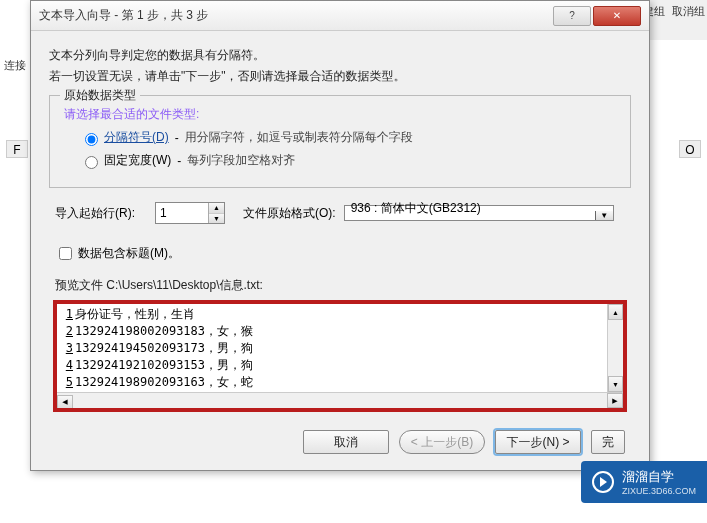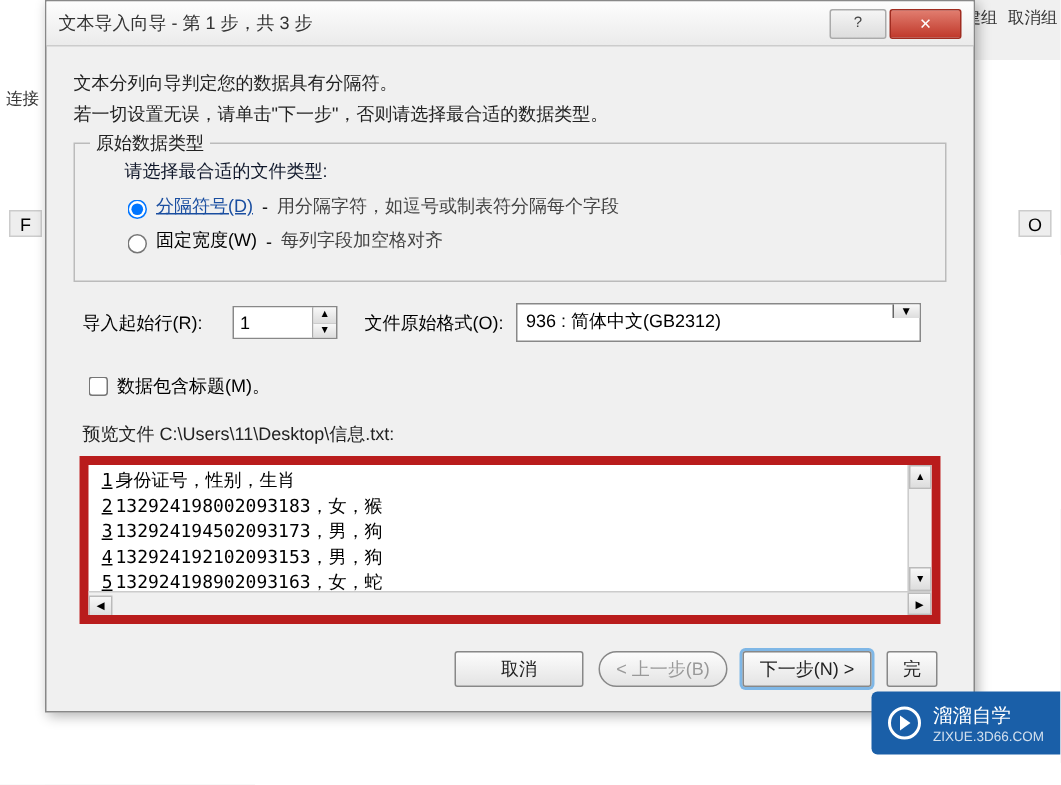--- a/index.html
+++ b/index.html
@@ -88,21 +88,21 @@
     padding: 10px 14px 12px 14px;
     position: relative;
   }
   .fieldset-legend {
     position: absolute;
     top: -9px; left: 10px;
     background: #f0f0f0;
     padding: 0 4px;
     color: #222;
   }
-  .ft-label { margin-bottom: 6px; color:#0f172a;margin-left:19px; }
+  .ft-label { margin-bottom: 6px; color:#8b5cf6; }
   .radio-row { display:flex; align-items:center; margin: 6px 0 6px 16px; }
   .radio-row input { margin-right: 6px; }
   .radio-row .underline { text-decoration: underline; color: #1a4ea0; }
   .radio-row .dash { margin: 0 6px; }
   .radio-row .expl { color:#444; }
   .import-row {
     display:flex; align-items:center;
     margin: 14px 0 8px 6px;
   }
   .import-row .lbl { margin-right: 20px; }
@@ -115,35 +115,35 @@
   }
   .spinner .arrows { width:16px; display:flex; flex-direction:column; border-left:1px solid #aaa; }
   .spinner .arrows div {
     flex:1; display:flex; align-items:center; justify-content:center;
     font-size:7px; background:linear-gradient(#f8f8f8,#ddd);
     border-bottom:1px solid #ccc; cursor:pointer;
   }
   .spinner .arrows div:last-child{border-bottom:none;}
   .import-row .lbl2 { margin: 0 8px 0 18px; }
   .dropdown {
-    flex:1; display:flex; align-items:flex-start;
-    border:1px solid #888; background:#fff; height:26px; max-width:270px;
+    flex:1; display:flex; align-items:flex-end;
+    border:1px solid #888; background:#fff; height:16px; max-width:270px;
   }
   .dropdown .val { flex:1; padding:3px 6px; }
   .dropdown .dd-btn {
     width:18px; border-left:1px solid #666;
     background:linear-gradient(#f8f8f8,#ddd);
     display:flex; align-items:center; justify-content:center;
     font-size:8px; cursor:pointer;
   }
   .checkbox-row { margin: 20px 0 8px 6px; display:flex; align-items:center; }
   .checkbox-row input { margin-right:6px; }
   .preview-label { margin: 14px 0 6px 6px; color:#222; }
   .preview-box {
-    border:6px solid #b91c1c; background:#fff;
+    border:4px solid #b91c1c; background:#fff;
     height:112px; margin: 0 4px;
     position:relative; overflow:hidden;
   }
   .preview-content { padding:2px 4px; font-family: SimSun, monospace; font-size:12px; line-height:17px; }
   .preview-line { white-space:nowrap; }
   .preview-line .ln { display:inline-block; width:12px; text-align:right; margin-right:2px; text-decoration:underline; color:#000; }
   .preview-scroll-v {
     position:absolute; right:0; top:0; width:16px; bottom:16px;
     background:#f0f0f0; border-left:1px solid #ccc;
   }

